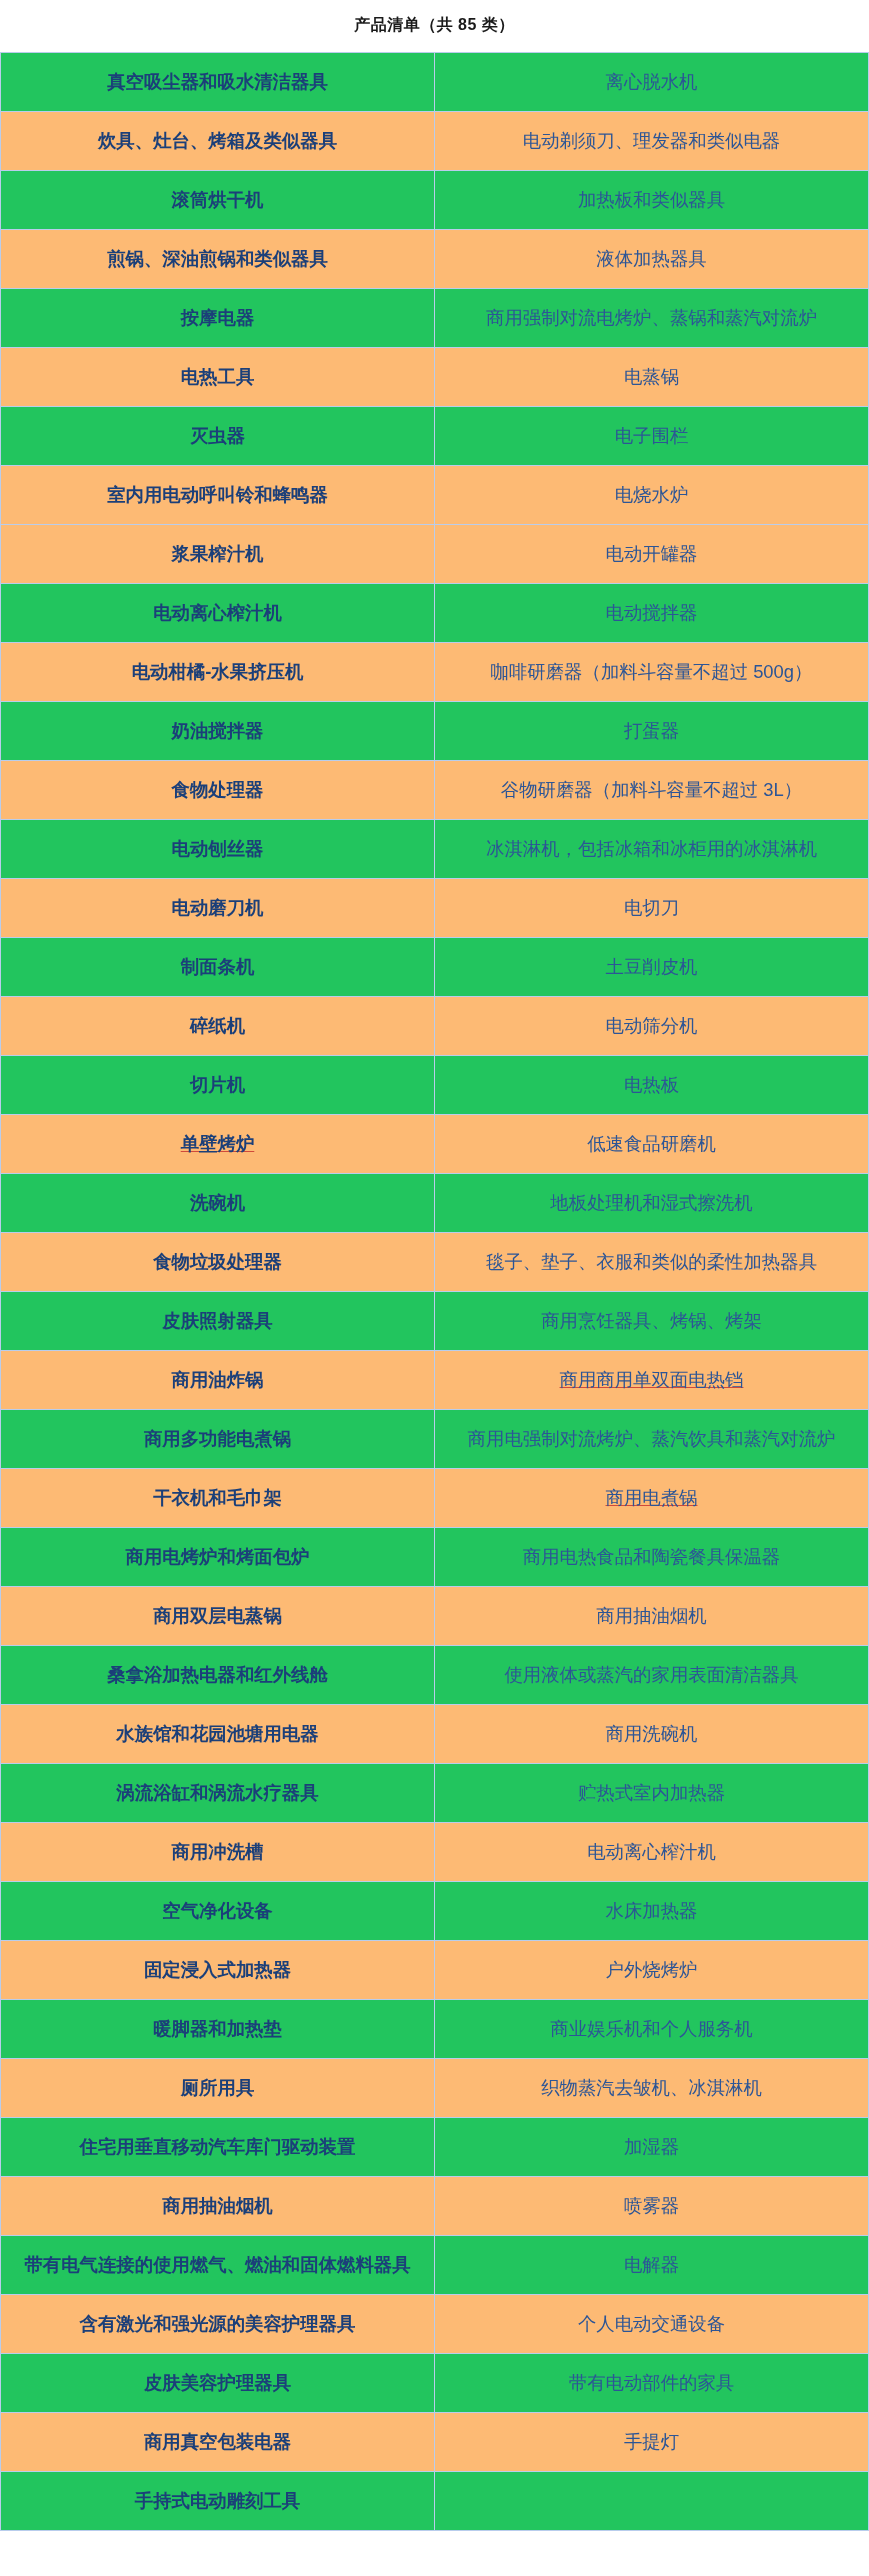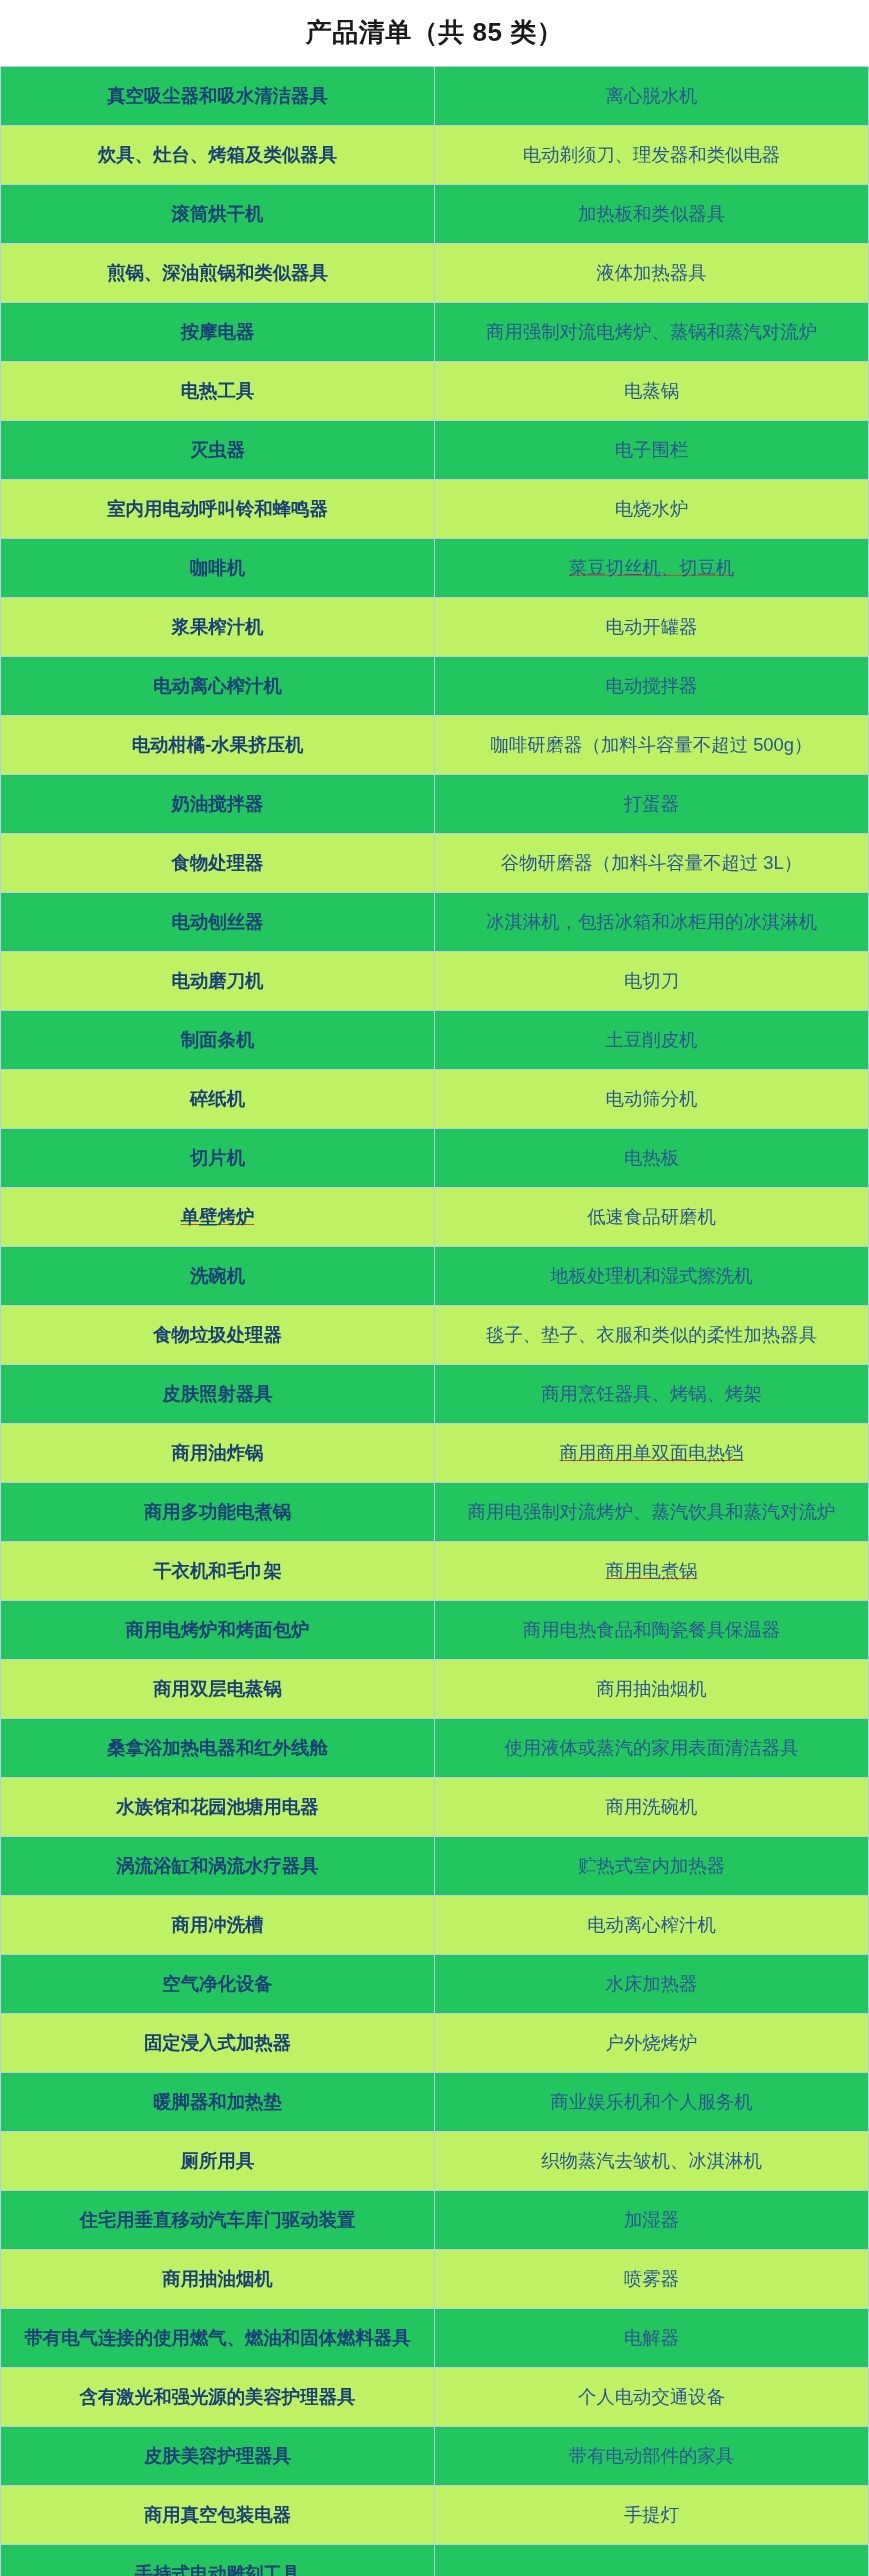--- a/index.html
+++ b/index.html
@@ -11,21 +11,21 @@
     width: 869px;
     font-family: "Liberation Sans", "DejaVu Sans", sans-serif;
   }
   .page {
     width: 869px;
     box-sizing: border-box;
     padding: 0;
   }
   .doc-title {
     text-align: center;
-    font-size: 26px;
+    font-size: 16px;
     font-weight: bold;
     color: #1a1a1a;
     padding: 14.7px 0 16.5px 0;
     letter-spacing: 0.5px;
   }
   table.product-table {
     width: 869px;
     border-collapse: collapse;
     table-layout: fixed;
   }
@@ -46,21 +46,21 @@
   }
   td.col-right {
     width: 50%;
     color: #2c5596;
     font-weight: normal;
   }
   tr.row-odd td {
     background: #22c55e;
   }
   tr.row-even td {
-    background: #bef264;
+    background: #fdba74;
   }
   .u {
     text-decoration: underline;
     text-decoration-color: #d04a3a;
     text-decoration-thickness: 0.9px;
   }
 </style>
 </head>
 <body>
 
@@ -93,24 +93,20 @@
         <td class="col-right">电蒸锅</td>
       </tr>
       <tr class="row-odd">
         <td class="col-left">灭虫器</td>
         <td class="col-right">电子围栏</td>
       </tr>
       <tr class="row-even">
         <td class="col-left">室内用电动呼叫铃和蜂鸣器</td>
         <td class="col-right">电烧水炉</td>
       </tr>
-      <tr class="row-odd">
-        <td class="col-left">咖啡机</td>
-        <td class="col-right u">菜豆切丝机、切豆机</td>
-      </tr>
       <tr class="row-even">
         <td class="col-left">浆果榨汁机</td>
         <td class="col-right">电动开罐器</td>
       </tr>
       <tr class="row-odd">
         <td class="col-left">电动离心榨汁机</td>
         <td class="col-right">电动搅拌器</td>
       </tr>
       <tr class="row-even">
         <td class="col-left">电动柑橘-水果挤压机</td>

